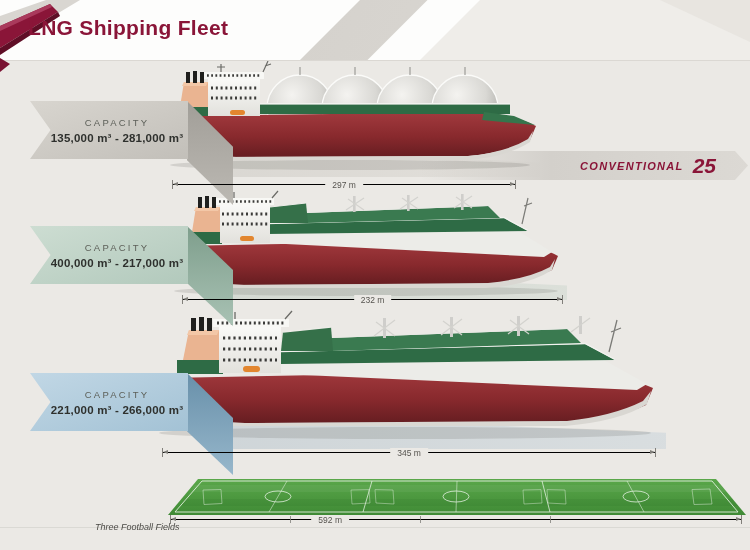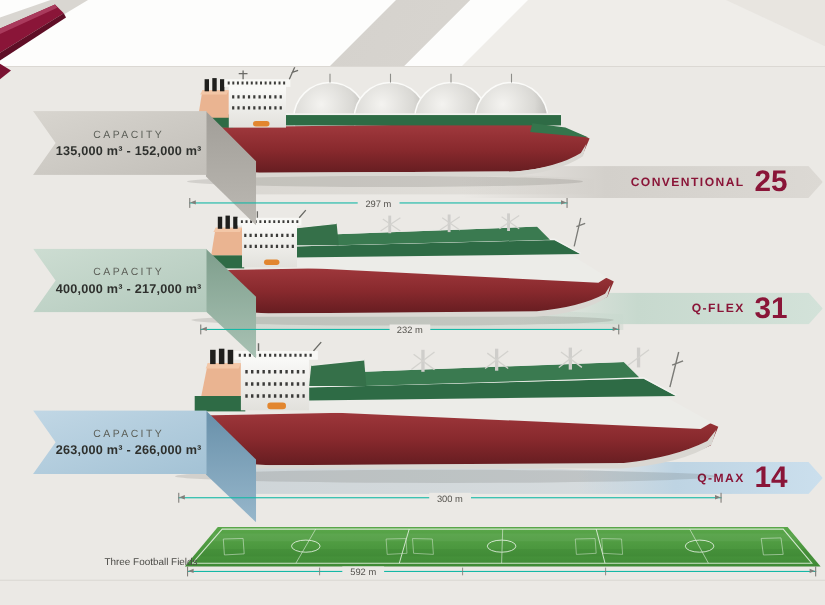--- a/index.html
+++ b/index.html
@@ -34,71 +34,72 @@
   .side--blue{background:linear-gradient(180deg,#6890aa,#97b7cb);}
   
   .stage-shadow{position:absolute;z-index:1;opacity:.5;
                 clip-path:polygon(0 0,100% 52%,100% 100%,0 100%);}
   .shadow--gray{background:linear-gradient(100deg,#c9c6c0,#dad7d1);}
   .shadow--sage{background:linear-gradient(100deg,#bdc9c0,#ccd6cd);}
   .shadow--blue{background:linear-gradient(100deg,#b3c2cc,#c6d2da);}
   
   .bar{position:absolute;height:29px;z-index:2;box-sizing:border-box;display:flex;
        align-items:center;justify-content:flex-end;gap:9px;padding-right:32px;
-       clip-path:polygon(0 0,calc(100% - 13px) 0,100% 50%,calc(100% - 13px) 100%,0 100%);}
+       clip-path:polygon(0 0,calc(100% - 13px) 0,100% 50%,calc(100% - 13px) 100%,0 100%);font-style:italic;}
   .bar--gray{background:linear-gradient(90deg,rgba(206,203,198,0),#d3d0cb 40%,#dcd9d4);}
   .bar--sage{background:linear-gradient(90deg,rgba(196,215,204,0),#c7d9ce 40%,#d3e2d9);}
   .bar--blue{background:linear-gradient(90deg,rgba(181,207,225,0),#bed4e3 40%,#cbdfed);}
   .bar-label{font-size:11px;font-weight:bold;letter-spacing:1.3px;color:#8a1538;}
-  .bar-count{font-size:27px;font-weight:bold;color:#8a1538;}
-  
-  .measure{position:absolute;height:1px;background:#14b8a6;z-index:5;}
+  .bar-count{font-size:21px;font-weight:bold;color:#8a1538;}
+  
+  .measure{position:absolute;height:1px;background:#000000;z-index:5;}
   .measure .tick{position:absolute;width:1px;height:9px;top:-4px;background:#817f7a;}
   .measure .tick-l{left:0;} .measure .tick-r{right:0;}
   .measure .tick-m{height:7px;top:-3px;opacity:.8;}
   .measure .ah{position:absolute;width:0;height:0;top:-2px;
                border-top:2.5px solid transparent;border-bottom:2.5px solid transparent;}
   .measure .ah-l{left:1px;border-right:5px solid #817f7a;}
   .measure .ah-r{right:1px;border-left:5px solid #817f7a;}
   .mlabel{position:absolute;top:50%;left:50%;transform:translate(-50%,-50%);
           background:#ebe9e5;padding:0 7px;font-size:8.5px;color:#56544f;white-space:nowrap;}
   .mlabel--off{left:28%;}
   
   .ship{position:absolute;z-index:4;}
   .fb-field{position:absolute;z-index:3;}
-  .fb-label{position:absolute;left:95px;top:506px;font-size:9px;color:#4b4a46;z-index:5;}
+  .fb-label{position:absolute;left:95px;top:522px;font-size:9px;color:#4b4a46;z-index:5;font-style:italic;}
   .bottom-rule{position:absolute;left:0;top:527px;width:750px;height:1px;
                background:rgba(120,118,112,.14);z-index:2;}
 </style>
 </head>
 <body>
 
 <div class="stage">
 
   <div class="header">
     <div class="band-gray"></div>
     <div class="band-right"></div>
     <div class="band-right2"></div>
   </div>
   <svg class="corner-ribbon" width="92" height="74">
     <polygon points="0,16 46,0 80,0 0,48" fill="#d9d6d1"></polygon>
     <polygon points="0,26 50,4 58,12 0,48" fill="#8a1538"></polygon>
     <polygon points="0,26 50,4 52,7 0,31" fill="#a93a5c"></polygon>
     <polygon points="0,48 58,12 60,16 0,55" fill="#5f0e26"></polygon>
     <polygon points="0,58 10,64 0,72" fill="#7a1232"></polygon>
   </svg>
+  <div class="page-title">LNG Shipping Fleet</div>
 
   <div class="stage-shadow shadow--gray" style="left:228px;top:147px;width:312px;height:30px"></div>
   <div class="bar bar--gray" style="top:151px;left:420px;width:328px">
     <span class="bar-label">CONVENTIONAL</span>
     <span class="bar-count">25</span>
   </div>
   <div class="banner banner--gray" style="top:101px">
     <div class="cap-title">CAPACITY</div>
-    <div class="cap-range">135,000 m³ - 152,000 m³</div>
+    <div class="cap-range">135,000 m³ - 281,000 m³</div>
   </div>
   <div class="banner-side side--gray" style="top:101px;height:104px"></div>
 
   <svg class="ship" style="left:150px;top:60px" width="390" height="112" viewBox="0 0 390 112">
     <defs>
       <radialGradient id="gSph" cx="0.38" cy="0.3" r="0.8">
         <stop offset="0" stop-color="#f4f3f0"></stop>
           <stop offset="0.55" stop-color="#d9d8d4"></stop>
           <stop offset="1" stop-color="#a5a4a0"></stop>
       </radialGradient>
@@ -159,24 +160,20 @@
 
   <div class="measure" style="top:184px;left:172px;width:344px">
     <i class="tick tick-l"></i>
       <i class="tick tick-r"></i>
       <i class="ah ah-l"></i>
       <i class="ah ah-r"></i>
     <span class="mlabel">297 m</span>
   </div>
 
   <div class="stage-shadow shadow--sage" style="left:232px;top:270px;width:335px;height:30px"></div>
-  <div class="bar bar--sage" style="top:266px;left:468px;width:280px">
-    <span class="bar-label">Q-FLEX</span>
-    <span class="bar-count">31</span>
-  </div>
   <div class="banner banner--sage" style="top:226px">
     <div class="cap-title">CAPACITY</div>
     <div class="cap-range">400,000 m³ - 217,000 m³</div>
   </div>
   <div class="banner-side side--sage" style="top:226px;height:100px"></div>
 
   <svg class="ship" style="left:158px;top:190px" width="408" height="108" viewBox="0 0 408 108">
     <ellipse cx="208" cy="101" rx="192" ry="5" fill="#2b2b29" opacity="0.13"></ellipse>
     <path d="M20,56 L350,50 Q382,56 400,66 L394,80 Q374,90 330,94 L62,95 Q36,92 24,84 Q13,69 20,56 Z" fill="url(#gHull1)"></path>
     <path d="M25,85 Q50,93 86,95 L330,93 Q370,89 392,77 L397,69 L394,80 Q372,95 328,98 L66,98 Q38,95 23,87 Z" fill="#d9d7d2"></path>
@@ -228,27 +225,23 @@
 
   <div class="measure" style="top:299px;left:182px;width:381px">
     <i class="tick tick-l"></i>
       <i class="tick tick-r"></i>
       <i class="ah ah-l"></i>
       <i class="ah ah-r"></i>
     <span class="mlabel">232 m</span>
   </div>
 
   <div class="stage-shadow shadow--blue" style="left:230px;top:415px;width:436px;height:34px"></div>
-  <div class="bar bar--blue" style="top:420px;left:525px;width:223px">
-    <span class="bar-label">Q-MAX</span>
-    <span class="bar-count">14</span>
-  </div>
   <div class="banner banner--blue" style="top:373px">
     <div class="cap-title">CAPACITY</div>
-    <div class="cap-range">263,000 m³ - 266,000 m³</div>
+    <div class="cap-range">221,000 m³ - 266,000 m³</div>
   </div>
   <div class="banner-side side--blue" style="top:373px;height:102px"></div>
 
   <svg class="ship" style="left:143px;top:310px" width="518" height="132" viewBox="0 0 518 132">
     <ellipse cx="262" cy="123" rx="246" ry="6" fill="#2b2b29" opacity="0.13"></ellipse>
     <path d="M24,68 L446,60 Q484,66 510,78 L503,95 Q478,107 424,112 L78,113 Q46,110 30,100 Q17,83 24,68 Z" fill="url(#gHull1)"></path>
     <path d="M30,102 Q60,111 102,113 L424,111 Q470,106 500,91 L508,81 L504,94 Q478,111 422,116 L84,116 Q50,113 28,104 Z" fill="#d9d7d2"></path>
     <polygon points="138,52 450,44 504,74 494,80 138,64" fill="#ecece8"></polygon>
     <polygon points="138,42 442,34 472,50 138,54" fill="#2e6b45"></polygon>
     <polyline points="138,41.5 442,33.5 472,49.5" stroke="#f2f2ef" stroke-width="1.4" fill="none"></polyline>
@@ -298,21 +291,21 @@
     <g stroke="#6b6b67" stroke-width="1.3" fill="none">
       <path d="M142,9 L149,1 M92,9 L92,2"></path>
     </g>
   </svg>
 
   <div class="measure" style="top:452px;left:162px;width:494px">
     <i class="tick tick-l"></i>
       <i class="tick tick-r"></i>
       <i class="ah ah-l"></i>
       <i class="ah ah-r"></i>
-    <span class="mlabel">300 m</span>
+    <span class="mlabel">345 m</span>
   </div>
 
   <svg class="fb-field" style="left:158px;top:477px" width="594" height="44" viewBox="0 0 594 44">
     <polygon points="40,2 558,2 588,38 10,38" fill="url(#gGrass)"></polygon>
     <polygon points="36,8 562,8 568,15 33,15" fill="#ffffff" opacity="0.05"></polygon>
     <polygon points="28,22 574,22 580,29 24,29" fill="#083b04" opacity="0.06"></polygon>
     <polygon points="44,4 554,4 580,35 17,35" fill="none" stroke="#eaf3e6" stroke-width="1" opacity="0.85"></polygon>
     <g stroke="#f2f8ef" fill="none" opacity="0.8" stroke-width="0.9">
       <line x1="214" y1="4" x2="205" y2="35"></line>
       <line x1="384" y1="4" x2="392" y2="35"></line>

